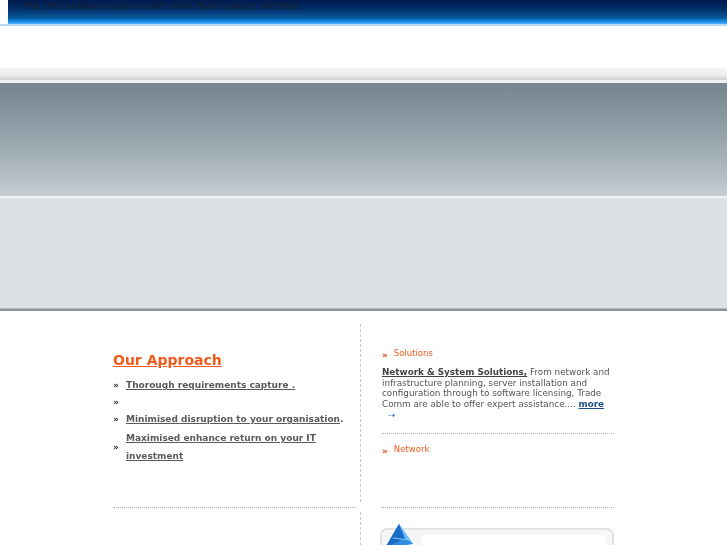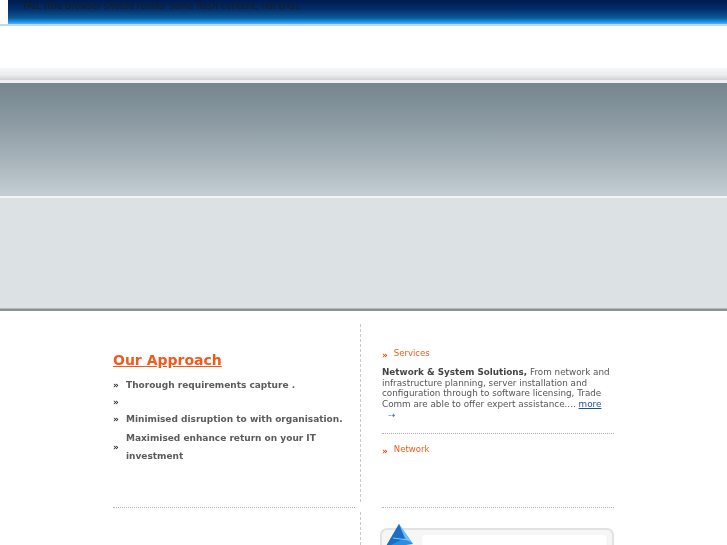--- a/index.html
+++ b/index.html
@@ -48,34 +48,34 @@
     font-size:14px; font-weight:bold; color:#f25a1c; text-decoration:underline;
     display:inline-block; cursor:pointer;
   }
   .intro {
     margin-top:10px; font-size:9px; font-weight:bold; color:#444; line-height:11px;
   }
   .arrow-sm { font-size:9px; color:#444; margin-right:4px; font-weight:normal; }
   .principles { margin-top:10px; }
   .principle { display:flex; align-items:flex-start; font-size:9px; font-weight:bold; color:#555; margin-bottom:5px; line-height:12px; }
   .principle .raquo { width:13px; flex:none; color:#333; font-size:9px; }
-  .principle a { color:#5a5a5a; cursor:pointer; }
+  .principle a { color:#5a5a5a; text-decoration:underline; cursor:pointer; }
   .principle.tall { line-height:17.5px; align-items:center; }
   .left-hr {
     position:absolute; left:113px; top:507px; width:242px; height:0;
     border-top:1px dotted #b0b0b0;
   }
 
   
   .right { position:absolute; left:382px; top:348px; width:232px; }
   .sec-head { font-size:8.5px; color:#f25a1c; display:flex; align-items:center; }
   .sec-head .raquo { color:#e84a10; font-size:9px; margin-right:6px; font-weight:bold; position:relative; top:2px; }
   .sec-body { margin-top:9px; font-size:8.8px; color:#555; line-height:10.5px; }
-  .sec-body b { color:#444; }
-  .more { color:#1f4f8a; font-weight:normal; text-decoration:underline; cursor:pointer; }
+  .sec-body b { color:#444;text-decoration:underline; }
+  .more { color:#1f4f8a; font-weight:bold; text-decoration:underline; cursor:pointer; }
   .arrow-blue { color:#3a72c8; font-size:9px; margin-left:4px; }
   .more-arrow-row { margin-top:1px; padding-left:6px; font-size:9px; color:#3a72c8; }
   .hr1 { position:absolute; left:382px; top:433px; width:232px; border-top:1px dotted #b0b0b0; }
   .hr2 { position:absolute; left:382px; top:507px; width:232px; border-top:1px dotted #b0b0b0; }
   .services { position:absolute; left:382px; top:444px; width:232px; }
 
   
   .contact-box {
     position:absolute; left:380px; top:528px; width:230px; height:30px;
     border:2px solid #e2e2e2; border-radius:7px; background:#f6f6f6;
@@ -108,34 +108,34 @@
   <div class="principles">
     <div class="principle">
       <span class="raquo">»</span>
       <span><a>Thorough requirements capture .</a></span>
     </div>
     <div class="principle">
       <span class="raquo">»</span>
     </div>
     <div class="principle">
       <span class="raquo">»</span>
-      <span><a>Minimised disruption to with organisation</a><span>.</span></span>
+      <span><a>Minimised disruption to your organisation</a><span>.</span></span>
     </div>
     <div class="principle tall">
       <span class="raquo">»</span>
       <span><a>Maximised enhance return on your IT investment</a></span>
     </div>
   </div>
 </div>
 <div class="left-hr"></div>
 
 <div class="right">
   <div class="sec-head">
     <span class="raquo">»</span>
-    <span>Services</span>
+    <span>Solutions</span>
   </div>
   <div class="sec-body">
     <b>Network &amp; System Solutions,</b><span> From network and infrastructure planning, server installation and configuration through to software licensing, Trade Comm are able to offer expert assistance....</span>
     <a class="more">more</a>
   </div>
   <div class="more-arrow-row">
     <span>⇢</span>
   </div>
 </div>
 <div class="hr1"></div>

